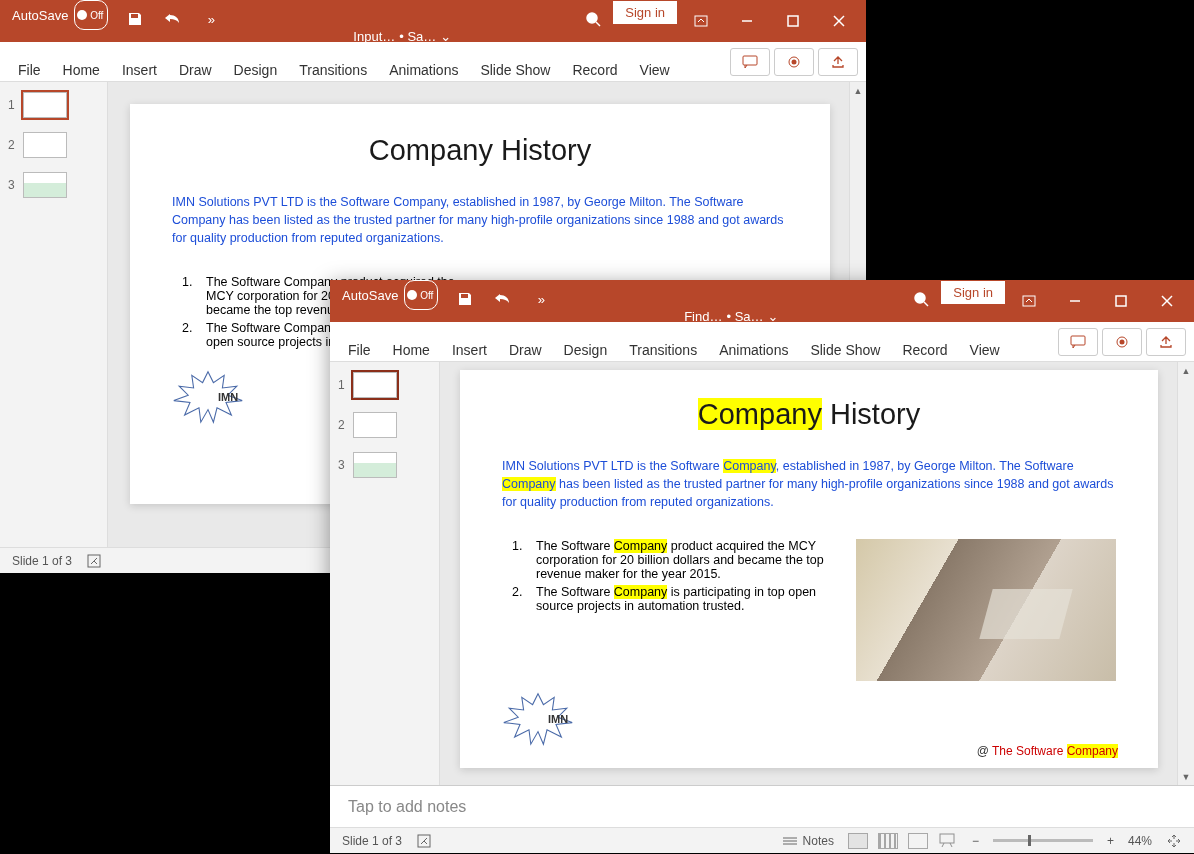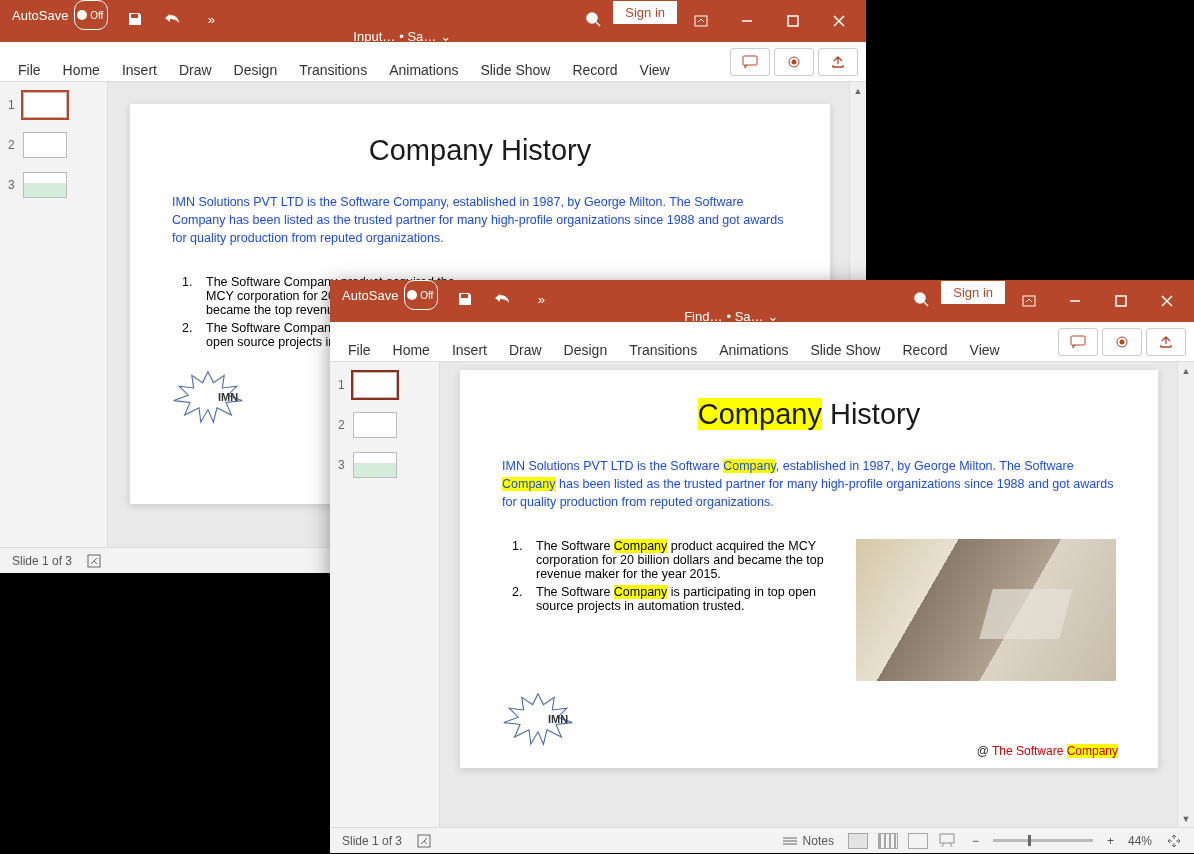--- a/index.html
+++ b/index.html
@@ -329,20 +329,23 @@
         </div>
         <div class="footer-right"><span class="at">@ </span><span class="red">The Software </span><span class="hl red">Company</span></div>
       </div>
       <div class="scrollbar-v">
           <div class="scroll-arrow">▲</div>
           <div style="flex:1"></div>
           <div class="scroll-arrow" style="position:absolute;bottom:0;width:100%">▼</div>
         </div>
     </div>
   </div>
+  <div class="notes-pane">
+      <span>Tap to add notes</span>
+    </div>
   <div class="statusbar">
     <span>Slide 1 of 3</span>
     <span class="sb-btn">
         <svg width="16" height="16" stroke="#666" fill="none">
           <rect x="2" y="2" width="12" height="12"></rect>
           <path d="M5 11l6-6M11 11l-3-3"></path>
         </svg>
       </span>
     <div class="sb-spacer"></div>
     <span class="sb-btn">

